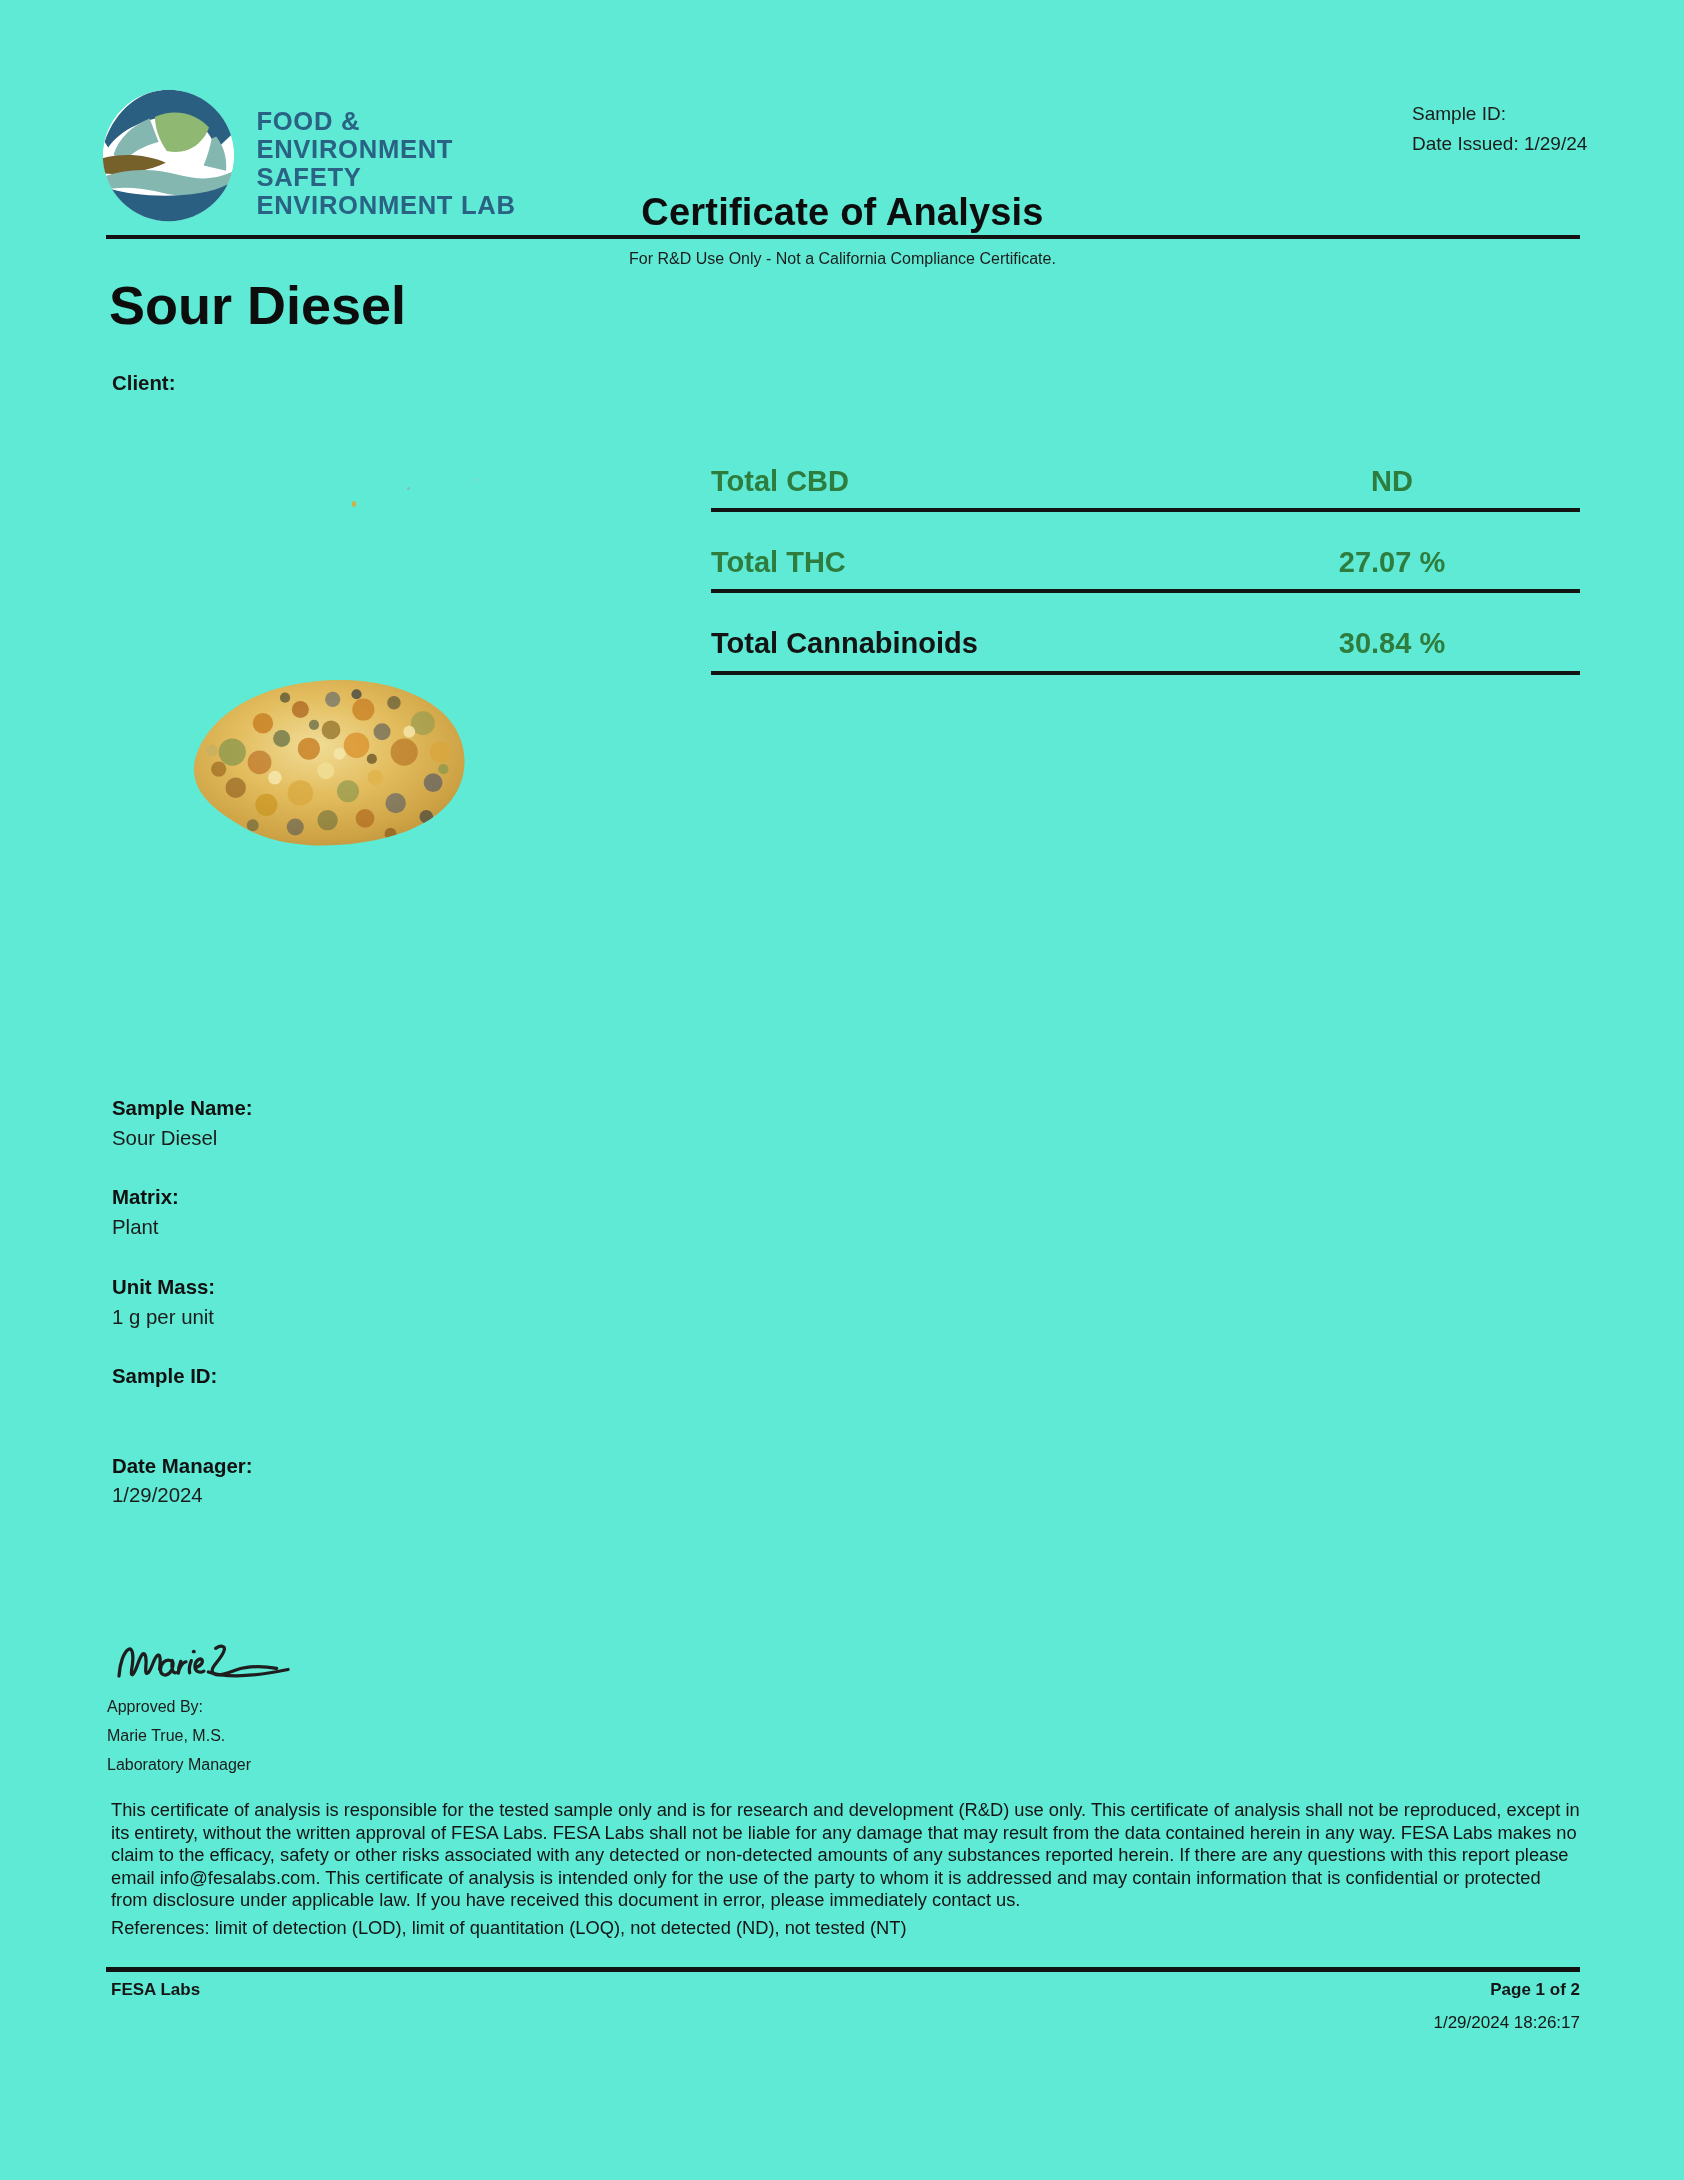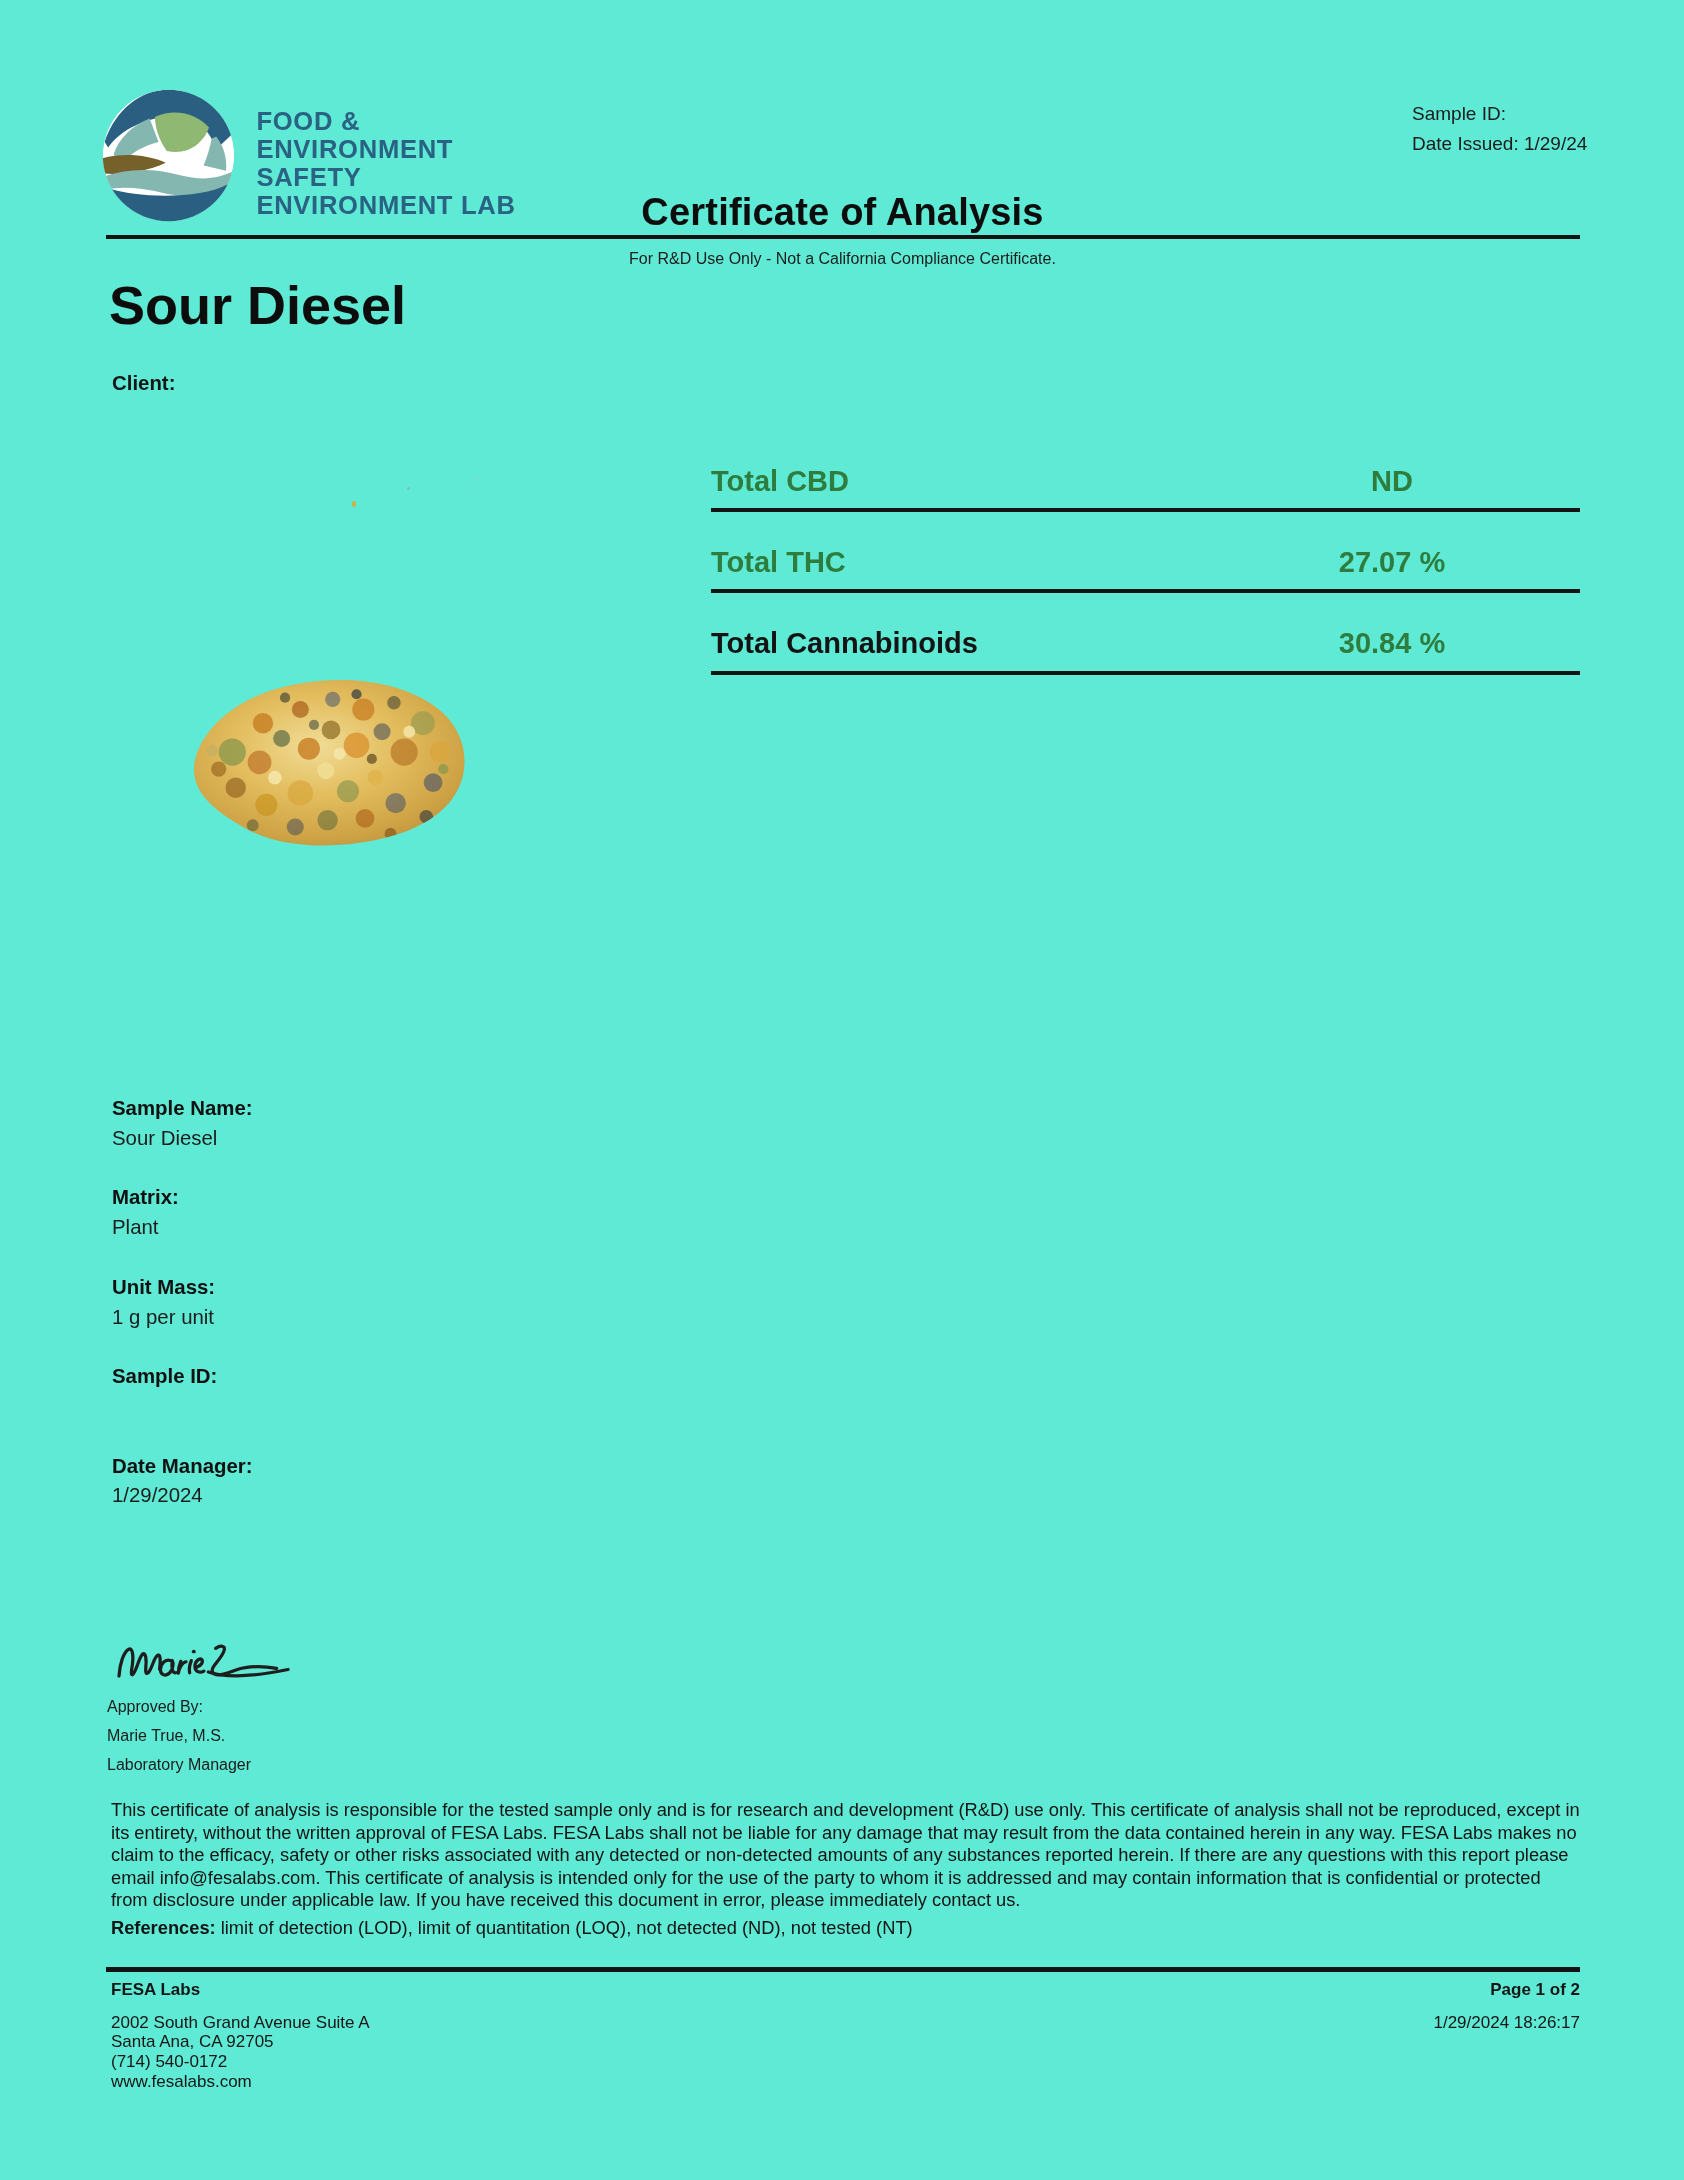--- a/index.html
+++ b/index.html
@@ -39,21 +39,21 @@
   .field-value { font-size:20.4px; min-height:25.6px; color:#1c1c1c; }
 
   
   .approval { position:absolute; left:107px; top:1624px; }
   .sig { width:193px; height:65px; display:block; margin-bottom:3.4px; }
   .approval-line { font-size:16px; line-height:29px; color:#1c1c1c; }
 
   
   .disclaimer { position:absolute; left:111px; top:1799px; width:1469px; font-size:18.3px; line-height:22.6px; color:#141414; }
   .references { margin-top:5.1px; }
-  .references .ref-label { font-weight:bold; }
+  .references .ref-label { font-weight:normal; }
 
   
   .footer-rule { position:absolute; left:106px; top:1967px; width:1474px; height:5.1px; background:#131313; }
   .footer { position:absolute; left:111px; top:1980px; width:1469px; display:flex; justify-content:space-between; font-size:17px; }
   .footer-company, .footer-page { font-weight:bold; margin-bottom:12.8px; }
   .footer-address { line-height:19.6px; }
   .footer-right { text-align:right; }
 </style>
 </head>
 <body>
@@ -226,26 +226,20 @@
     <div>This certificate of analysis is responsible for the tested sample only and is for research and development (R&amp;D) use only. This certificate of analysis shall not be reproduced, except in its entirety, without the written approval of FESA Labs. FESA Labs shall not be liable for any damage that may result from the data contained herein in any way. FESA Labs makes no claim to the efficacy, safety or other risks associated with any detected or non-detected amounts of any substances reported herein. If there are any questions with this report please email info@fesalabs.com. This certificate of analysis is intended only for the use of the party to whom it is addressed and may contain information that is confidential or protected from disclosure under applicable law. If you have received this document in error, please immediately contact us.</div>
     <div class="references">
       <span class="ref-label">References:</span><span> limit of detection (LOD), limit of quantitation (LOQ), not detected (ND), not tested (NT)</span>
     </div>
   </div>
 
   <div class="footer-rule"></div>
   <div class="footer">
     <div class="footer-left">
       <div class="footer-company">FESA Labs</div>
-      <div class="footer-address">
-        <div>2002 South Grand Avenue Suite A</div>
-        <div>Santa Ana, CA 92705</div>
-        <div>(714) 540-0172</div>
-        <div>www.fesalabs.com</div>
-      </div>
     </div>
     <div class="footer-right">
       <div class="footer-page">Page 1 of 2</div>
       <div>1/29/2024 18:26:17</div>
     </div>
   </div>
 
 </div>
 
 

